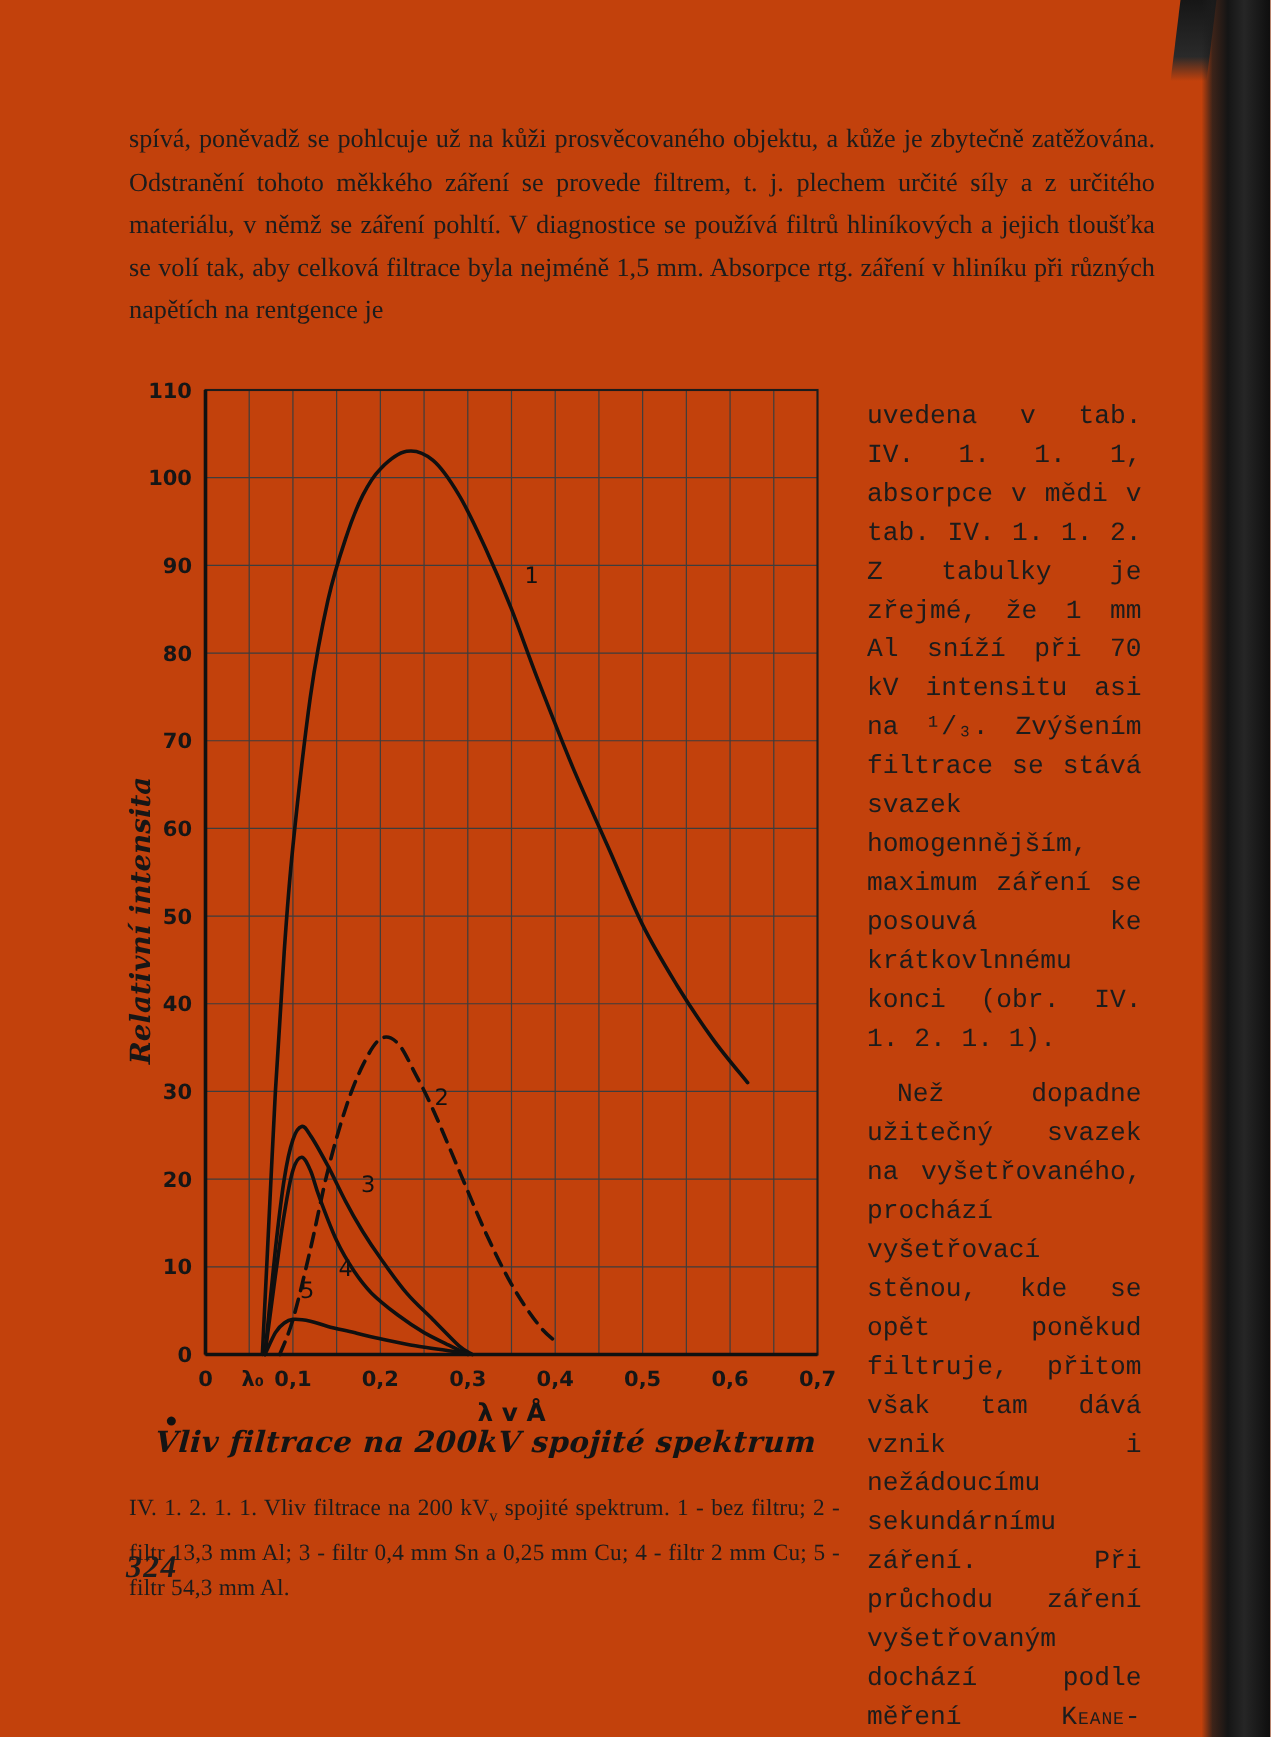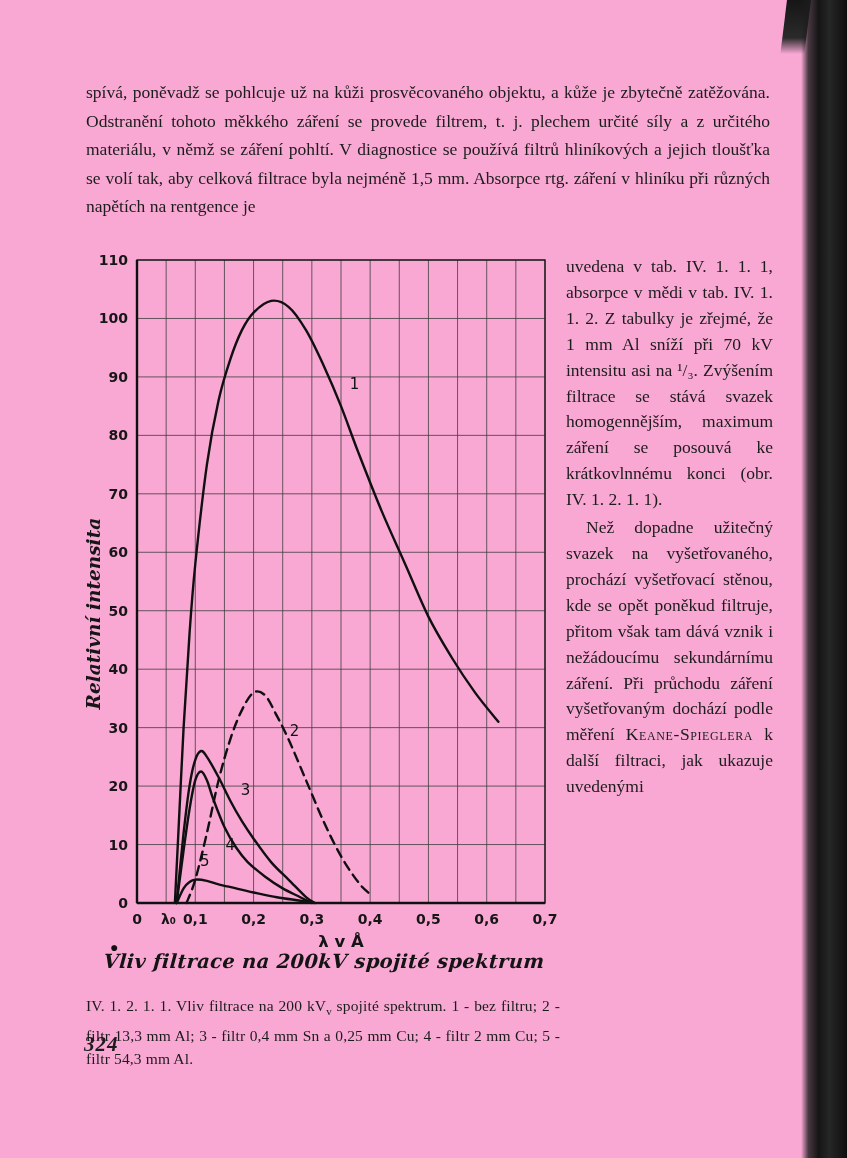--- a/index.html
+++ b/index.html
@@ -2,21 +2,21 @@
 <html lang="cs"><head>
 <meta charset="utf-8">
 <style>
   * { box-sizing: border-box; }
   html, body { margin: 0; padding: 0; background: #dddcd8; }
   .page {
     position: relative;
     width: 847px;
     height: 1158px;
     margin: 0 auto;
-    background: #f9a8d4;
+    background: #c2410c;
     overflow: hidden;
     font-family: "Liberation Serif", serif;
     color: #1c1c1c;
   }
   .top-para {
     position: absolute;
     left: 86px;
     top: 78px;
     width: 684px;
     margin: 0;
@@ -65,21 +65,21 @@
   .fig-caption sub { font-size: 11px; }
   .right-col {
     position: absolute;
     left: 566px;
     top: 254px;
     width: 207px;
     font-size: 17.5px;
     line-height: 25.9px;
     text-align: justify;
   }
-  .rc-para { margin: 0; }
+  .rc-para { margin: 12px; font-family: Liberation Mono, monospace; }
   .rc-para.indent { text-indent: 20px; margin-top: 2px; }
   .smallcaps { font-variant: small-caps; letter-spacing: 0.6px; }
   .page-number {
     position: absolute;
     left: 84px;
     top: 1032px;
     font-size: 21px;
     font-style: italic;
     font-weight: bold;
     letter-spacing: 1px;

